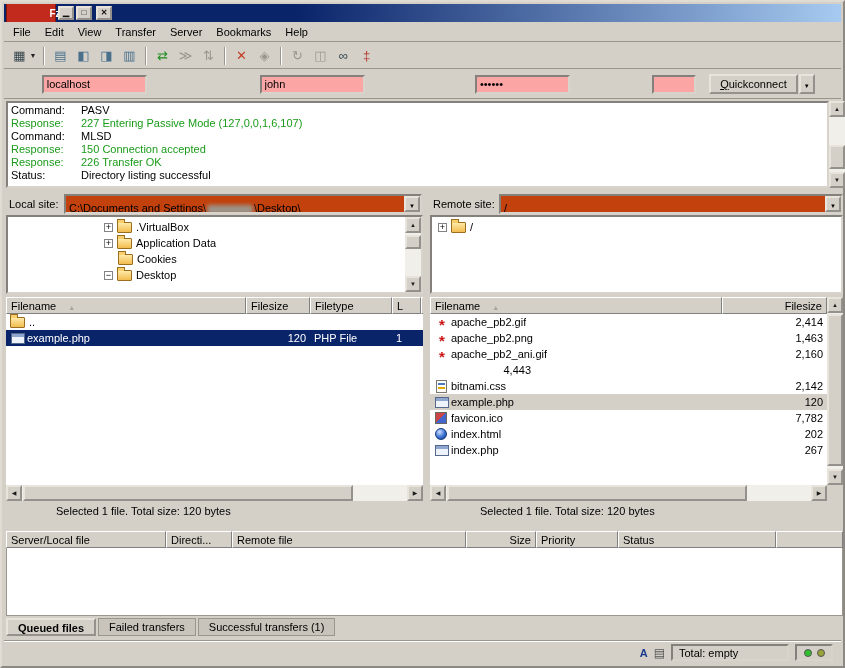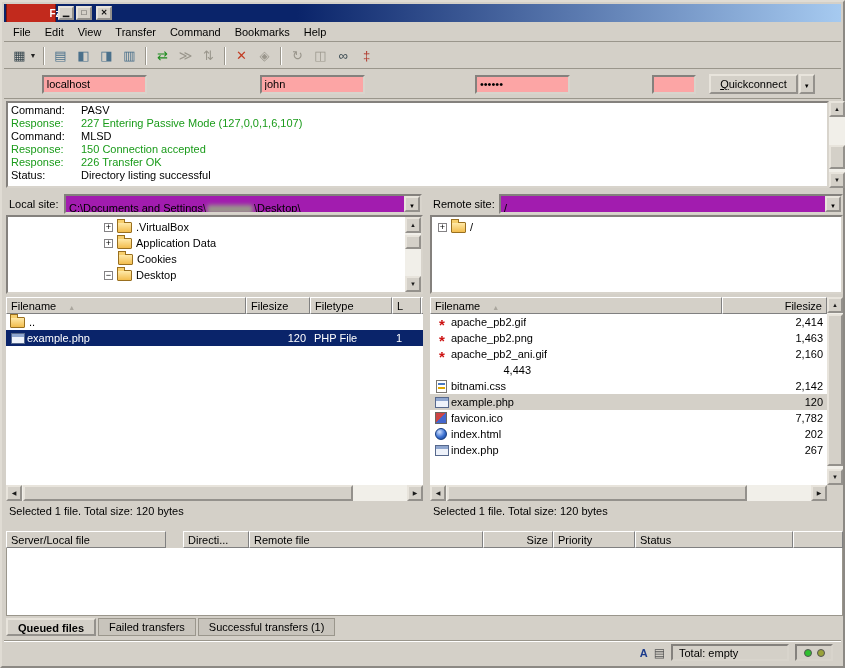--- a/index.html
+++ b/index.html
@@ -34,21 +34,21 @@
 
   
   .log{position:absolute;left:4px;top:99px;width:823px;height:87px;background:#fff;border:2px inset #d8d4cc;padding:1px 3px;overflow:hidden;}
   .log-line{display:flex;line-height:13px;white-space:nowrap;}
   .log-label{width:70px;flex:none;}
   .log-response{color:var(--response,#1a9b1a);}
   .log-command{color:var(--command,#000);}
 
   
   .site-label{position:absolute;top:196px;white-space:nowrap;}
-  .combo{position:absolute;top:192px;height:20px;background:#a21caf;border:2px inset #d8d4cc;display:flex;align-items:center;padding:8px 18px 0 3px;white-space:nowrap;overflow:hidden;}
+  .combo{position:absolute;top:192px;height:20px;background:#c2410c;border:2px inset #d8d4cc;display:flex;align-items:center;padding:8px 18px 0 3px;white-space:nowrap;overflow:hidden;}
   .combo .drop{position:absolute;right:0;top:0;bottom:0;width:16px;border:2px outset #e8e4dc;background:#d4d0c8;display:flex;align-items:center;justify-content:center;}
   .blur-box{display:inline-block;width:46px;height:9px;margin:0 1px;background:#9a968c;filter:blur(2px);border-radius:2px;vertical-align:middle;}
 
   
   .tree{position:absolute;top:213px;height:79px;background:#fff;border:2px inset #d8d4cc;overflow:hidden;padding-top:2px;}
   .tree-row{display:flex;align-items:center;height:16px;white-space:nowrap;}
   .tree-local .tree-row{padding-left:96px;}
   .tree-remote .tree-row{padding-left:6px;}
   .expand-box{flex:none;width:9px;height:9px;border:1px solid #848284;background:#fff;font-size:9px;line-height:1;display:flex;align-items:center;justify-content:center;margin-right:4px;}
   .expand-spacer{flex:none;width:14px;}
@@ -89,21 +89,21 @@
   .sb-btn.up{top:0;left:0;}.sb-btn.up::before{content:"▲";}
   .sb-btn.down{bottom:0;left:0;}.sb-btn.down::before{content:"▼";}
   .sb-btn.left{left:0;top:0;}.sb-btn.left::before{content:"◀";}
   .sb-btn.right{right:0;top:0;}.sb-btn.right::before{content:"▶";}
   .sb-thumb{position:absolute;background:#d4d0c8;border:2px outset #e8e4dc;}
   .vsb .sb-thumb{left:0;width:16px;}
   .hsb .sb-thumb{top:0;height:16px;}
   .sb-corner{position:absolute;width:16px;height:16px;background:#d4d0c8;}
 
   
-  .pane-status{position:absolute;top:503px;height:16px;white-space:nowrap;}
+  .pane-status{position:absolute;top:503px;height:16px;white-space:nowrap;margin-left:47px;}
   .queue-body{position:absolute;left:4px;top:546px;width:837px;height:68px;background:#fff;border:1px solid #9a968c;border-top:none;}
   .tabs{position:absolute;left:4px;top:616px;height:18px;display:flex;gap:2px;}
   .tab{height:18px;padding:2px 10px;background:#c8c4bc;border:1px solid #9a968c;white-space:nowrap;}
   .tab.active{background:#d4d0c8;font-weight:bold;border:2px outset #e8e4dc;}
   .statusbar{position:absolute;left:2px;right:2px;bottom:2px;height:24px;border-top:1px solid #9a968c;box-shadow:inset 0 1px 0 #fff;display:flex;align-items:center;justify-content:flex-end;padding-right:8px;gap:6px;background:#d4d0c8;}
   .ind-a{font-weight:bold;color:#1a3a8c;}
   .ind-k{color:#555;font-size:12px;}
   .sb-panel{height:17px;border:2px inset #d8d4cc;display:flex;align-items:center;padding:0 6px;background:#d4d0c8;}
   .queue-panel{width:118px;}
   .led-panel{width:38px;justify-content:center;gap:5px;}
@@ -127,21 +127,21 @@
           <span>✕</span>
         </span>
     </span>
   </div>
 
   <div class="menubar">
       <span class="menu-item">File</span>
       <span class="menu-item">Edit</span>
       <span class="menu-item">View</span>
       <span class="menu-item">Transfer</span>
-      <span class="menu-item">Command</span>
+      <span class="menu-item">Server</span>
       <span class="menu-item">Bookmarks</span>
       <span class="menu-item">Help</span>
     </div>
   <div class="toolbar">
       <span class="tb-btn">
         <span class="tb-glyph" style="color: rgb(55, 71, 79);">▦</span>
       </span>
       <span class="tb-btn narrow">
         <span class="tb-glyph" style="color: rgb(34, 34, 34);">▼</span>
       </span>
@@ -417,21 +417,21 @@
 
   <div class="pane-status" style="left:7px">Selected 1 file. Total size: 120 bytes</div>
   <div class="pane-status" style="left:431px">Selected 1 file. Total size: 120 bytes</div>
 
   <div style="position:absolute;left:421px;top:192px;width:7px;height:300px"></div>
 
   <div class="list-header" style="left:4px;top:529px;width:837px">
       <span class="hdr-cell" style="width: 160px;">
         <span class="hdr-text">Server/Local file</span>
       </span>
-      <span class="hdr-cell" style="width: 66px; margin-left: 17px;">
+      <span class="hdr-cell" style="width: 66px;">
         <span class="hdr-text">Directi...</span>
       </span>
       <span class="hdr-cell" style="width: 234px;">
         <span class="hdr-text">Remote file</span>
       </span>
       <span class="hdr-cell" style="width: 70px; justify-content: flex-end;">
         <span class="hdr-text">Size</span>
       </span>
       <span class="hdr-cell" style="width: 82px;">
         <span class="hdr-text">Priority</span>

